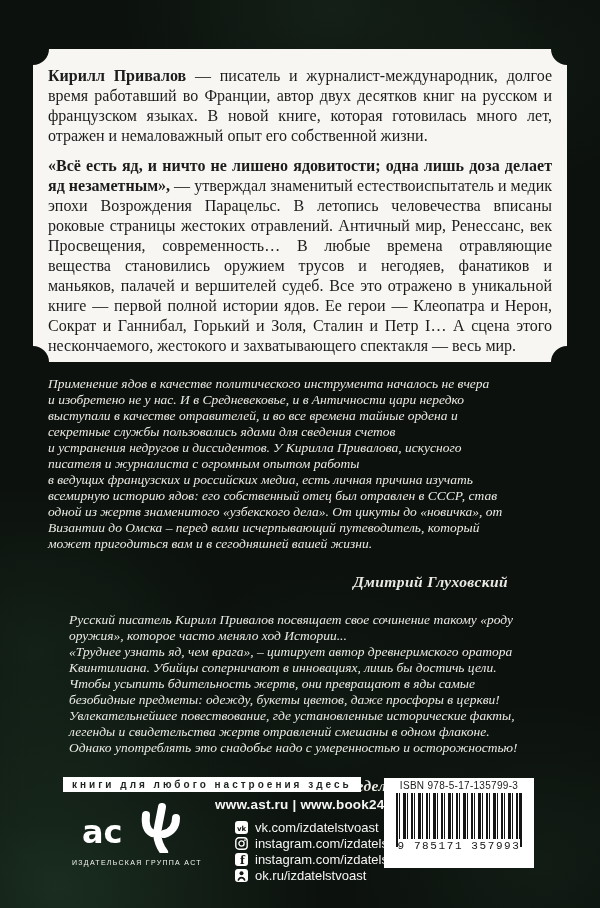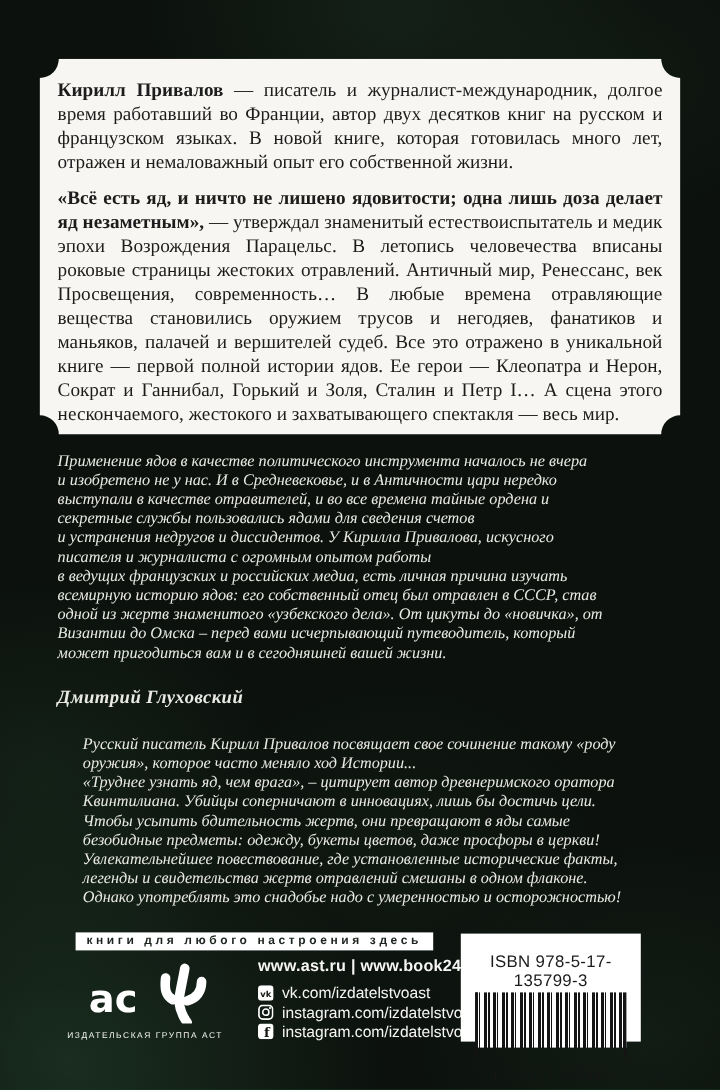--- a/index.html
+++ b/index.html
@@ -1,17 +1,17 @@
 <!DOCTYPE html>
 <html lang="ru"><head>
 <meta charset="utf-8">
 <style>
   html,body{margin:0;padding:0;}
   body{width:600px;height:908px;overflow:hidden;background:#080c09;}
-  .page{position:relative;width:600px;height:908px;background:#15803d;font-family:"Liberation Serif",serif;}
+  .page{position:relative;width:600px;height:908px;background:#ef4444;font-family:"Liberation Serif",serif;}
   
   .bg{position:absolute;inset:0;
     background:
       radial-gradient(140% 120% at 50% 40%, rgba(0,0,0,0) 55%, rgba(0,0,0,0.45) 100%),
       radial-gradient(300px 210px at 55% 1%, rgba(52,94,66,0.20), rgba(0,0,0,0) 70%),
       radial-gradient(220px 170px at 86% 7%, rgba(42,76,54,0.13), rgba(0,0,0,0) 70%),
       radial-gradient(280px 240px at 6% 72%, rgba(48,98,66,0.20), rgba(0,0,0,0) 70%),
       radial-gradient(380px 320px at 9% 98%, rgba(58,112,76,0.30), rgba(0,0,0,0) 70%),
       radial-gradient(240px 200px at 55% 78%, rgba(40,82,56,0.12), rgba(0,0,0,0) 70%),
       radial-gradient(280px 230px at 90% 95%, rgba(46,88,62,0.16), rgba(0,0,0,0) 70%),
@@ -19,48 +19,48 @@
   
   .panel{position:absolute;left:33px;top:49px;width:534px;height:313px;}
   .panel-shape{position:absolute;inset:0;width:100%;height:100%;}
   .panel-text{position:relative;padding:17px 15px 0 15px;font-size:16px;line-height:20px;
     color:#1c1c1c;text-align:justify;}
   .panel-text p{margin:0 0 10px 0;}
   .lead{font-weight:bold;}
   
   .review{position:absolute;left:48px;right:40px;color:#eaeae4;
     font-style:italic;font-size:13.5px;line-height:16px;white-space:pre-line;}
-  .review-author{margin-top:6px;padding-right:52px;
+  .review-author{margin-top:6px;text-align:right;padding-right:52px;
     font-weight:bold;font-size:15.5px;letter-spacing:.4px;white-space:normal;}
   .r1{top:360px;}
   .r2{top:596px;margin-left:21px;}
   
   .tagline{position:absolute;left:63px;top:777px;height:15px;background:#ffffff;
     color:#1d241f;font-family:"Liberation Sans",sans-serif;font-weight:bold;
     font-size:10px;line-height:15px;letter-spacing:3px;padding:0 9px;white-space:nowrap;}
-  .ast{position:absolute;left:56px;top:799px;width:124px;text-align:right;}
+  .ast{position:absolute;left:72px;top:799px;width:124px;text-align:center;}
   .ast-caption{margin-top:2px;color:#f4f4f2;font-family:"Liberation Sans",sans-serif;
     font-size:7px;letter-spacing:1.3px;white-space:nowrap;}
   .links{position:absolute;left:215px;top:797px;color:#f6f6f4;
     font-family:"Liberation Sans",sans-serif;}
   .sites{font-weight:bold;font-size:13.5px;margin-bottom:8px;letter-spacing:.2px;}
-  .social-row{display:flex;align-items:center;gap:7px;height:15px;margin-bottom:1px;font-size:13px;}
+  .social-row{display:flex;align-items:center;gap:7px;height:15px;margin-bottom:1px;font-size:13px;margin-left:20px;}
   .social-row .user{font-weight:normal;}
   .sicon{flex:0 0 13px;width:13px;height:13px;}
   
   .barcode-box{position:absolute;left:384px;top:778px;width:150px;height:90px;background:#ffffff;
     text-align:center;font-family:"Liberation Sans",sans-serif;}
-  .isbn{font-size:14px;color:#1b1b1b;padding-top:15px;letter-spacing:.3px;}
+  .isbn{font-size:10px;color:#1b1b1b;padding-top:2px;letter-spacing:.3px;}
   .bars{position:relative;height:46px;margin:2px 12px 0 12px;
     background:repeating-linear-gradient(90deg,#141414 0 2px,#fff 2px 3px,#141414 3px 4px,#fff 4px 7px,#141414 7px 10px,#fff 10px 11px,#141414 11px 12px,#fff 12px 15px);}
   .bars::before,.bars::after{content:"";position:absolute;top:0;width:2px;height:54px;background:#141414;}
   .bars::before{left:0;}
   .bars::after{right:0;}
-  .bc-digits{font-size:11px;color:#161616;letter-spacing:1.6px;margin-top:18px;
-    font-family:Liberation Serif, serif;}
+  .bc-digits{font-size:11px;color:#161616;letter-spacing:1.6px;margin-top:1px;
+    font-family:Liberation Mono, monospace;}
 </style>
 </head>
 <body>
 
 <div class="page">
   <div class="bg"></div>
 
   <div class="panel">
     <svg class="panel-shape" viewBox="0 0 534 313" preserveAspectRatio="none">
       <path d="M 16 0 H 518 A 16 16 0 0 0 534 16 V 297 A 16 16 0 0 0 518 313 H 16 A 16 16 0 0 0 0 297 V 16 A 16 16 0 0 0 16 0 Z" fill="#f7f6f2"></path>
@@ -135,20 +135,28 @@
     </div>
 
     <div class="social-row">
       <svg class="sicon" viewBox="0 0 13 13">
         <rect x="0" y="0" width="13" height="13" rx="3" fill="#ffffff"></rect>
         <text x="7.4" y="11" text-anchor="middle" font-family="DejaVu Serif, serif" font-weight="bold" font-size="11" fill="#10150f">f</text>
       </svg>
       <span><span>instagram.com/</span><span class="user">izdatelstvoast</span></span>
     </div>
 
+    <div class="social-row">
+      <svg class="sicon" viewBox="0 0 13 13">
+        <rect x="0" y="0" width="13" height="13" rx="3" fill="#ffffff"></rect>
+        <circle cx="6.5" cy="4.3" r="2" fill="#10150f"></circle>
+        <path d="M 3.4 11 C 4.4 7.8 8.6 7.8 9.6 11" fill="none" stroke="#10150f" stroke-width="1.6" stroke-linecap="round"></path>
+      </svg>
+      <span><span>ok.ru/</span><span class="user">izdatelstvoast</span></span>
+    </div>
   </div>
 
   <div class="barcode-box">
     <div class="isbn">ISBN 978-5-17-135799-3</div>
     <div class="bars"></div>
     <div class="bc-digits">9 785171 357993</div>
   </div>
 </div>
 
 </body></html>

